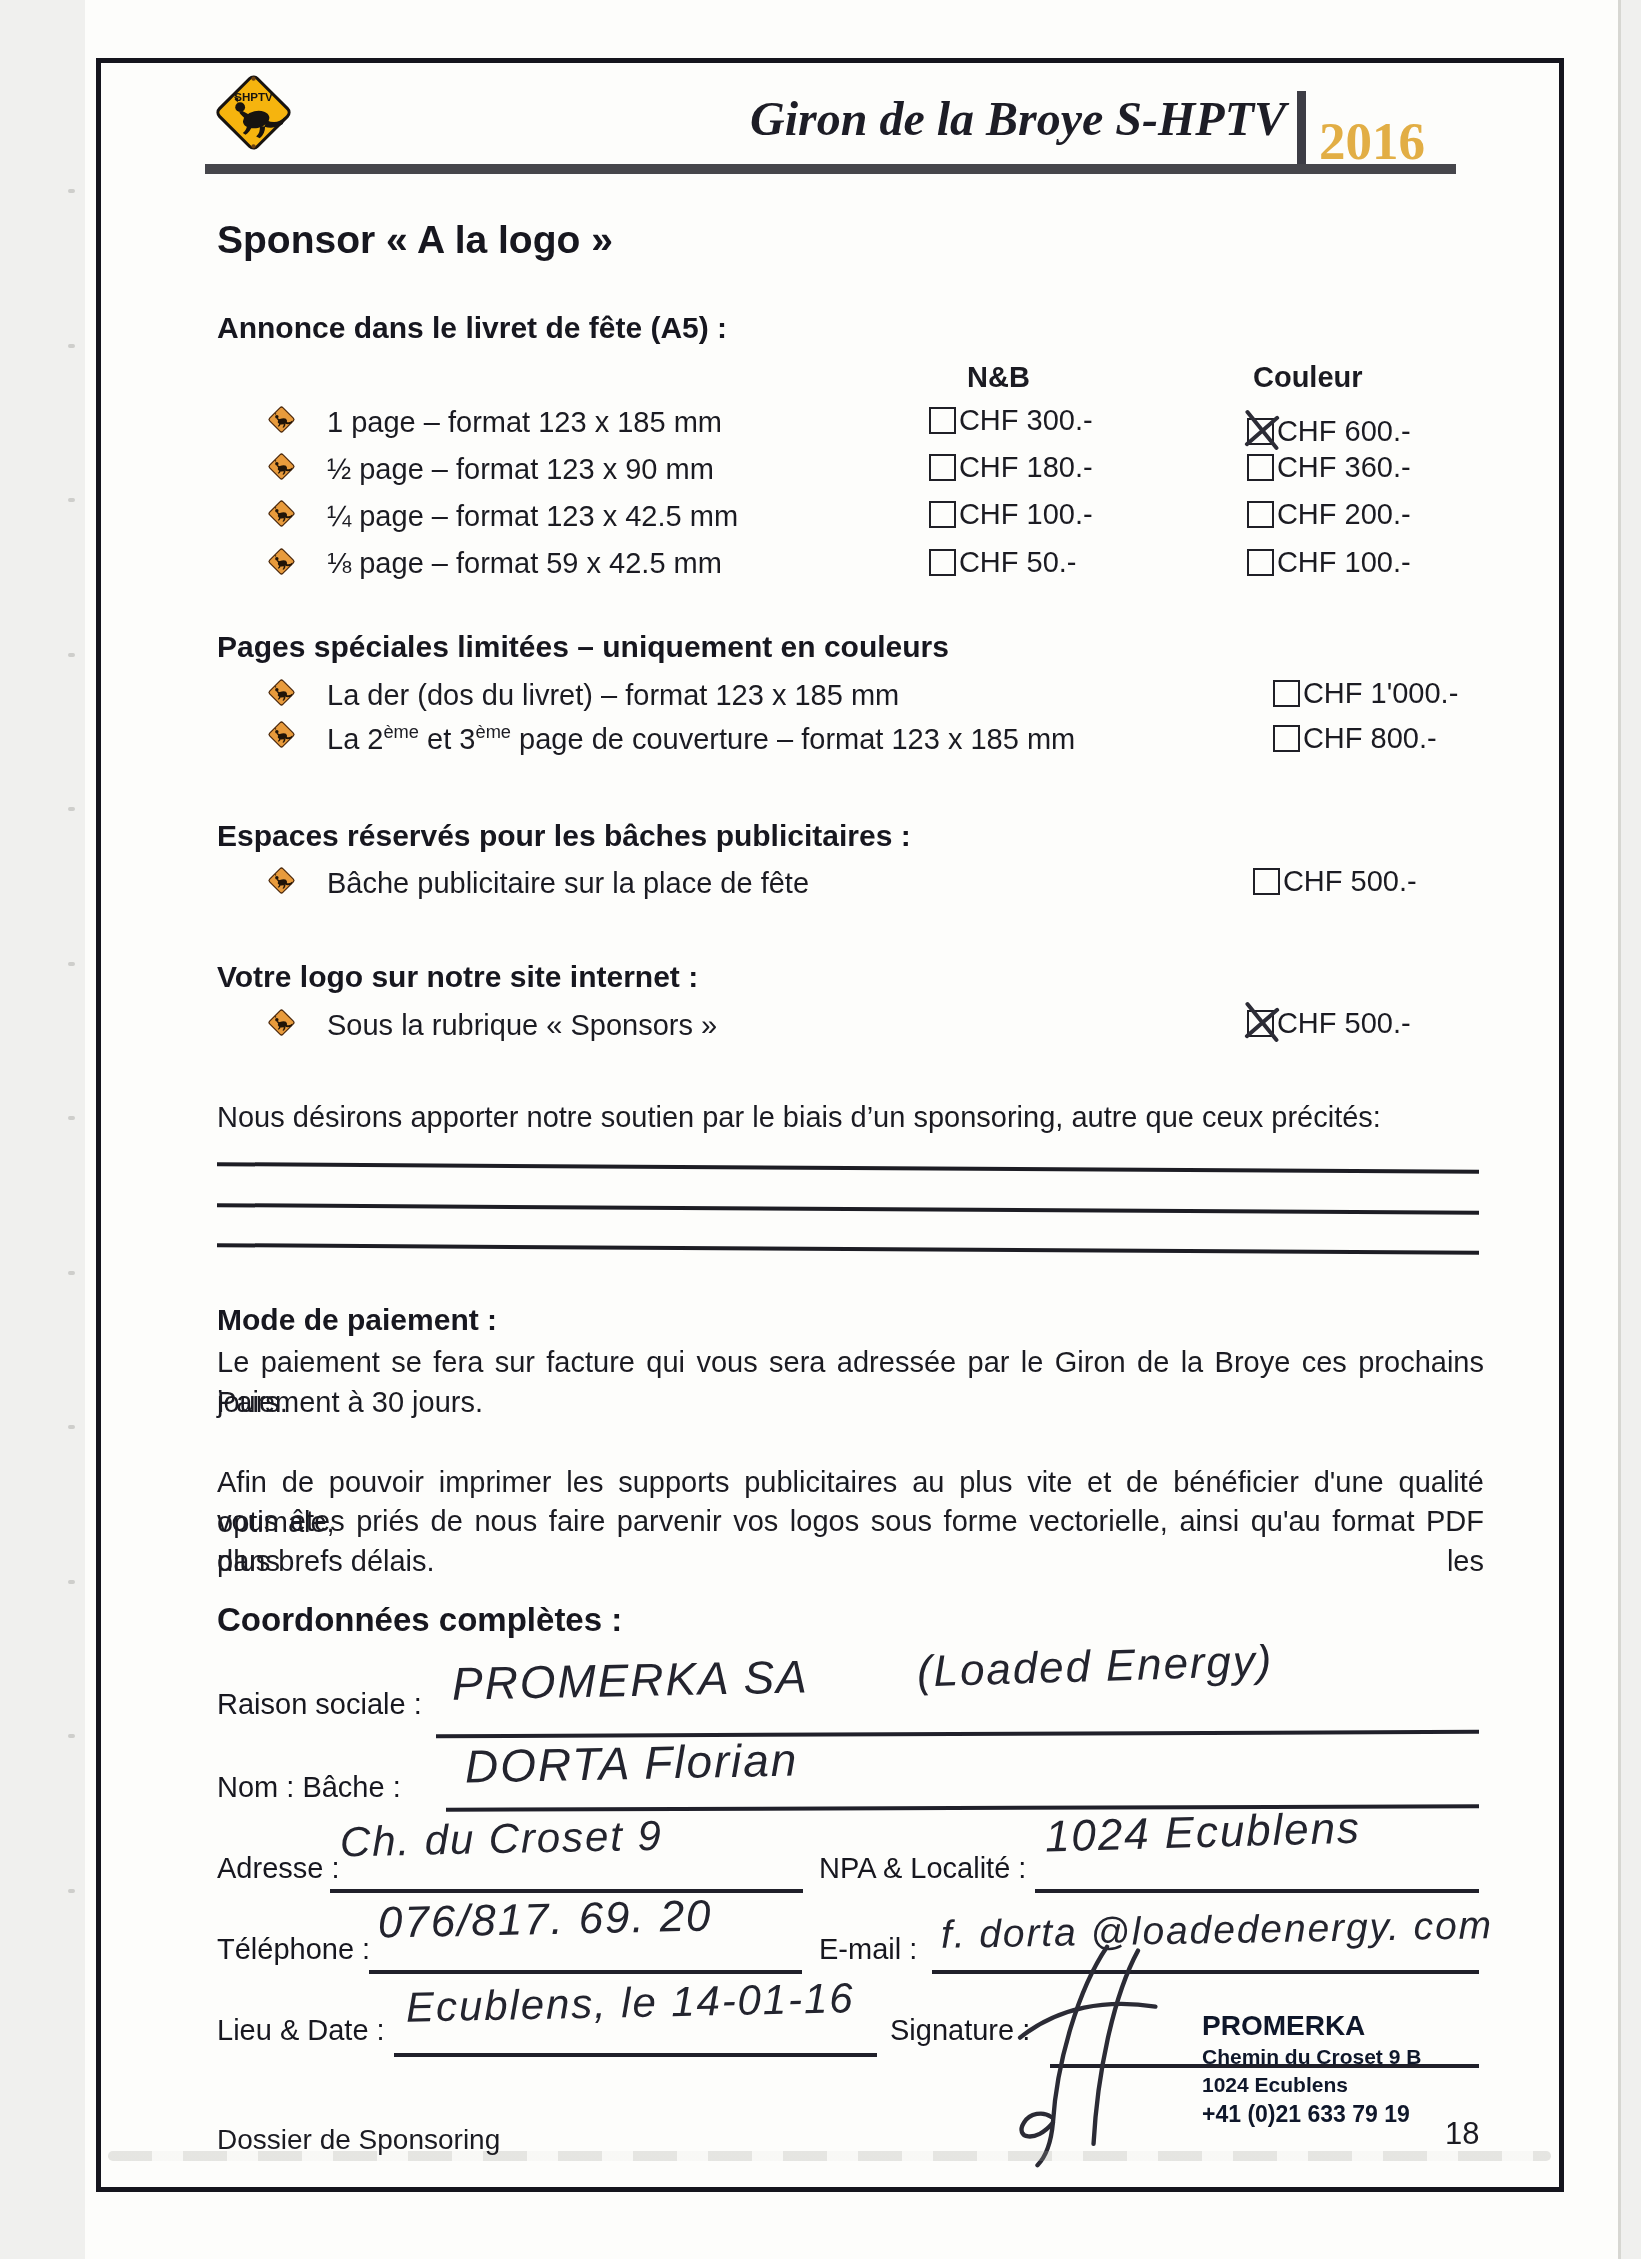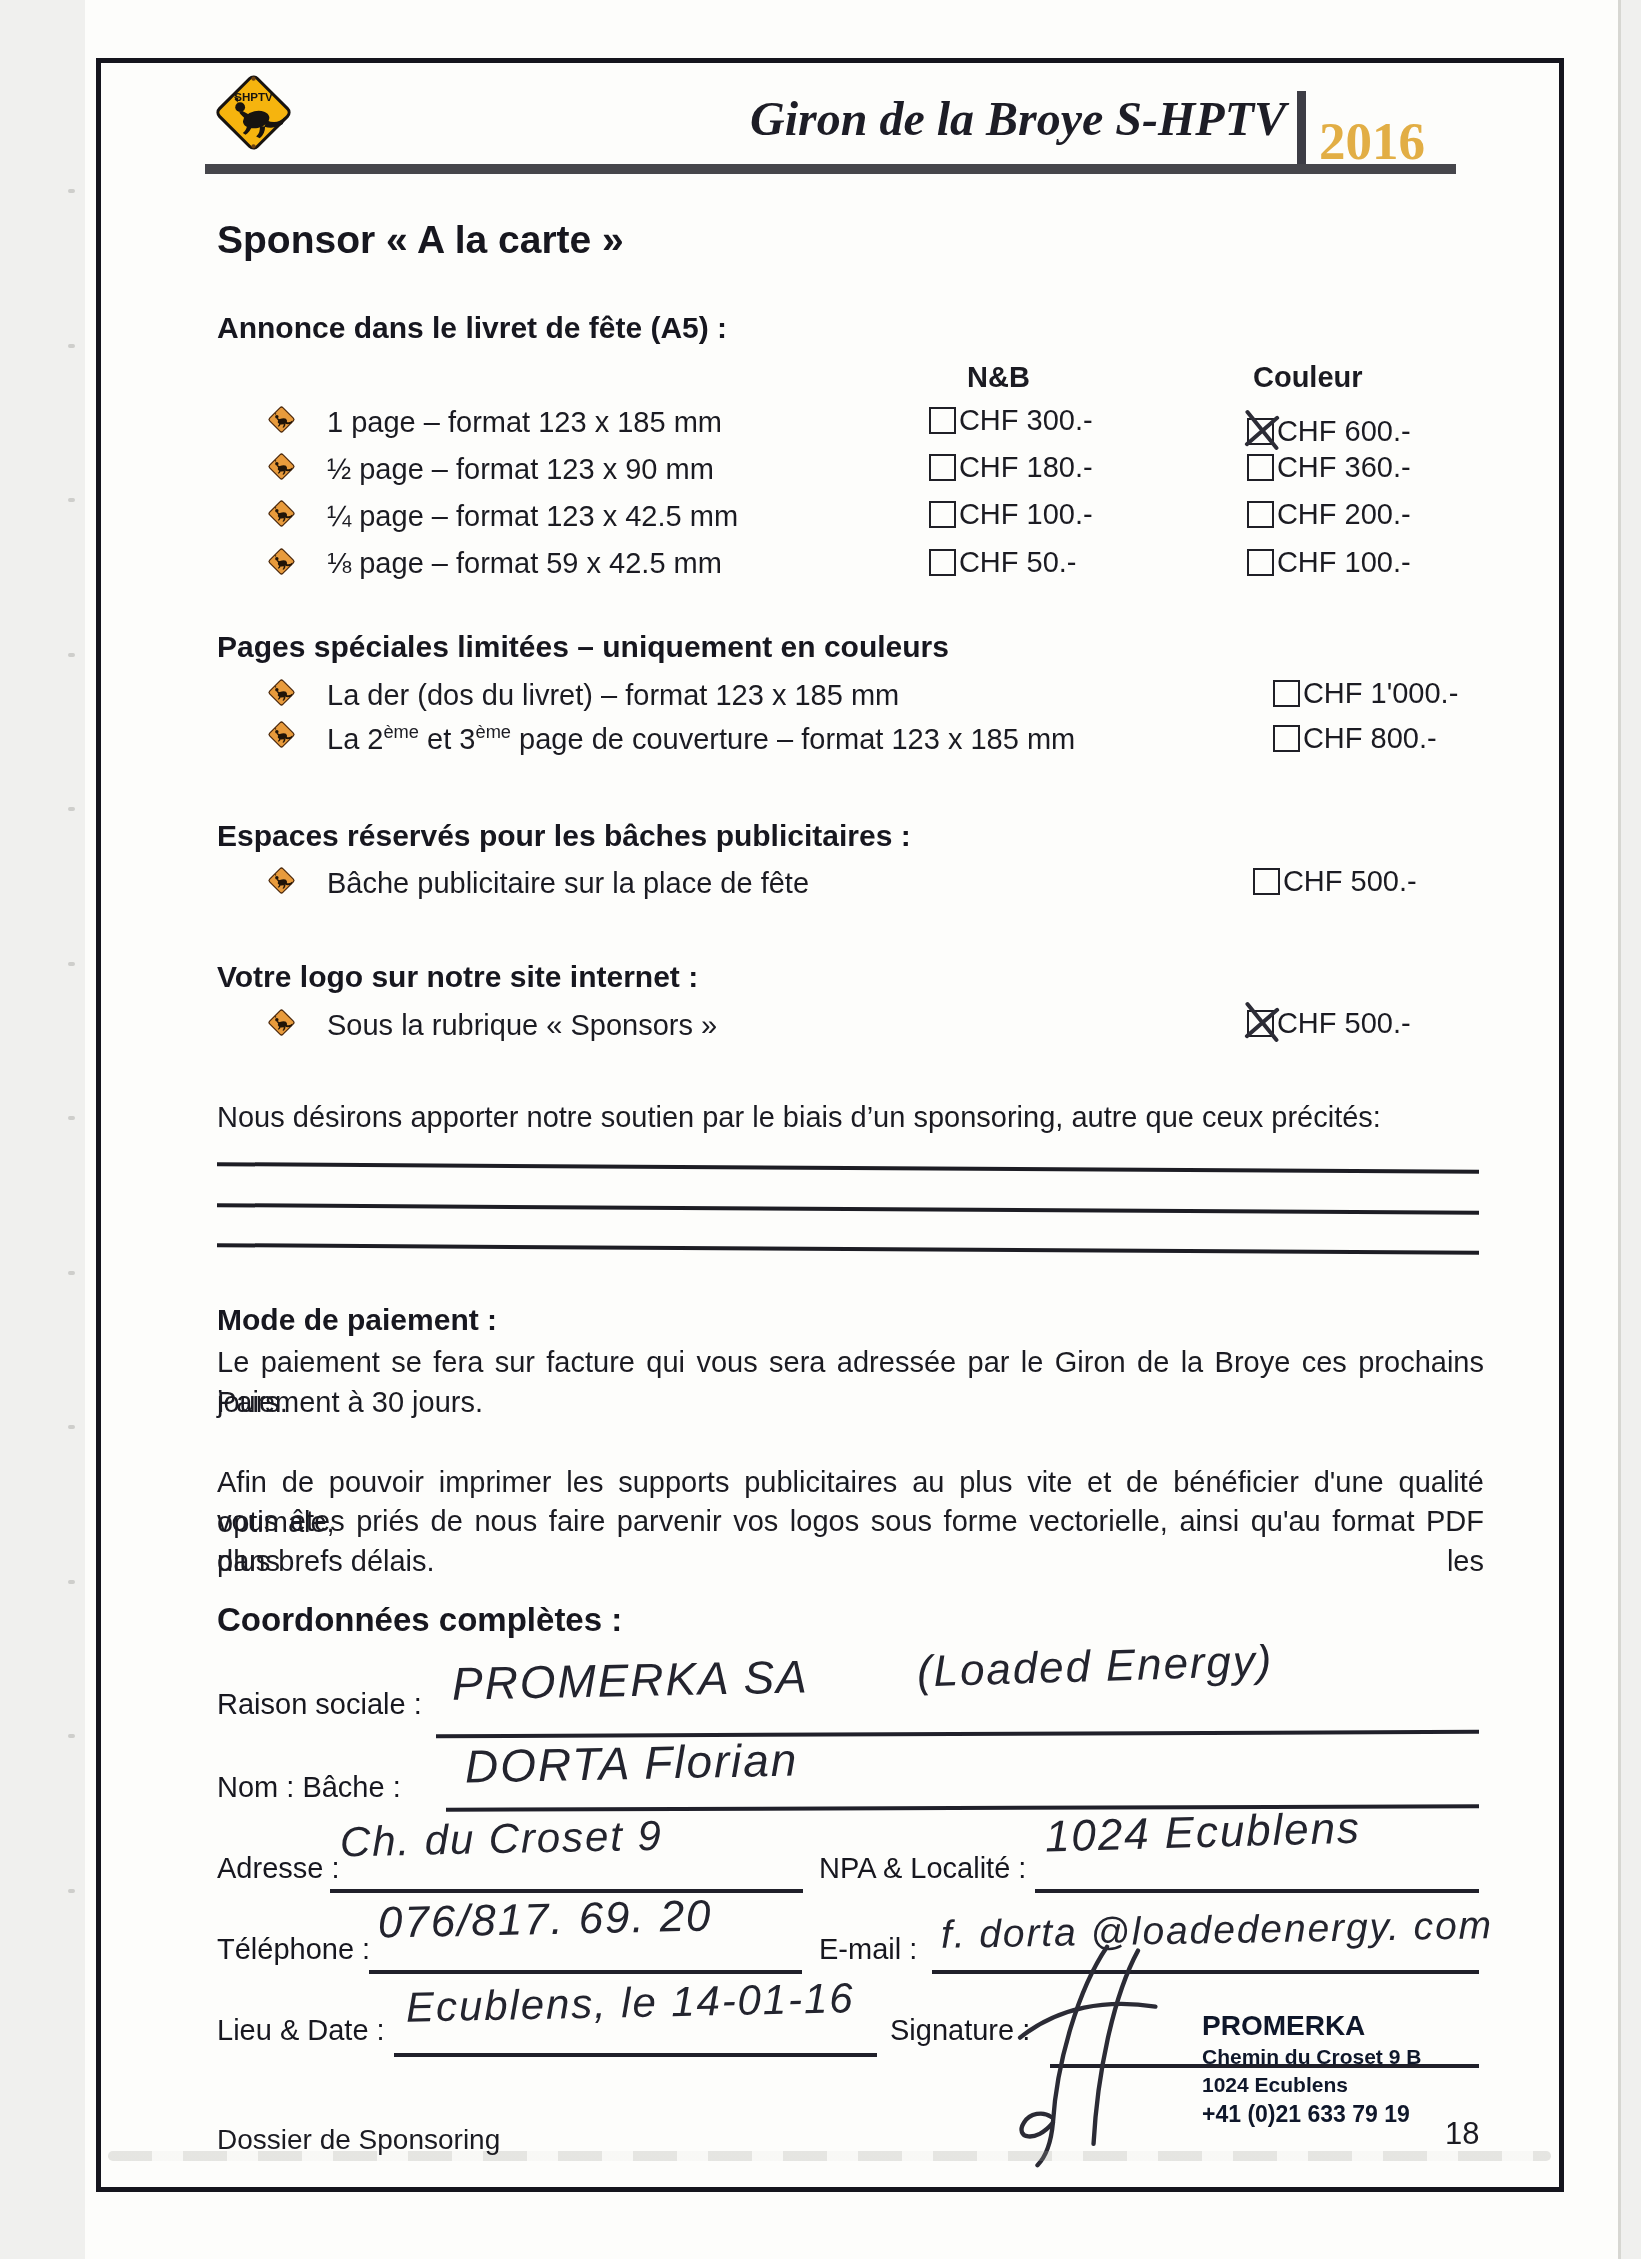--- a/index.html
+++ b/index.html
@@ -108,21 +108,21 @@
     <path d="M65 59 Q77 64 85 55 L83 63 Q74 69 62 66 Z"></path>
     <path d="M57 65 q1 8 -4 12 l4 2 q6 -5 6 -13 z"></path>
     <path d="M43 64 q-1 6 -5 9 l3 2 q5 -3 7 -9 z"></path>
   </g>
 </svg>
 <div class="hdr-title">Giron de la Broye S-HPTV</div>
 <div class="hdr-bar"></div>
 <div class="hdr-year" id="hdrYear" style="color: rgb(226, 174, 69);">2016</div>
 <div class="hdr-line"></div>
 
-<div class="t-main">Sponsor « A la carte »</div>
+<div class="t-main">Sponsor « A la logo »</div>
 
 <div class="h2" style="left:217px;top:311px">Annonce dans le livret de fête (A5) :</div>
 <div class="colhead" style="left:967px;top:361px">N&amp;B</div>
 <div class="colhead" style="left:1253px;top:361px">Couleur</div>
 
 <svg class="bullet" style="left:266px;top:404px" viewBox="0 0 32 32" width="31" height="31">
     <use href="#roo-sign"></use>
   </svg>
 <div class="item" style="left:319px;top:406px">1 page – format 123 x 185 mm</div>
 <div class="price" style="left:929px;top:404px">

